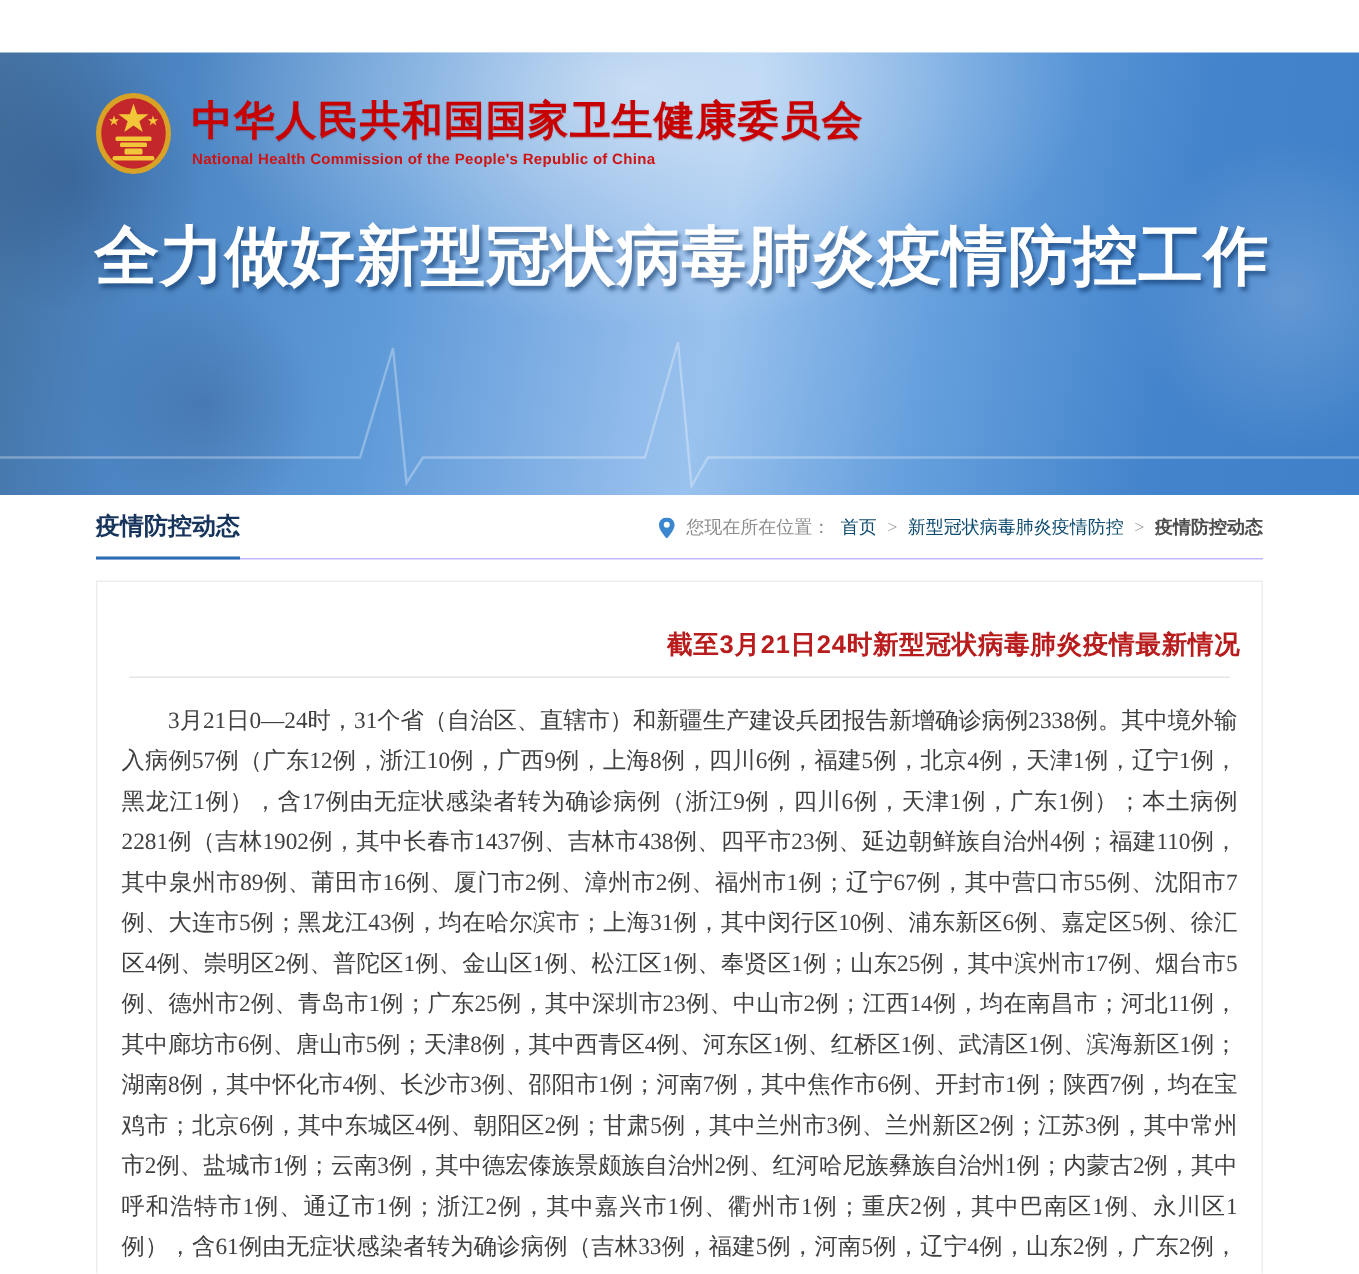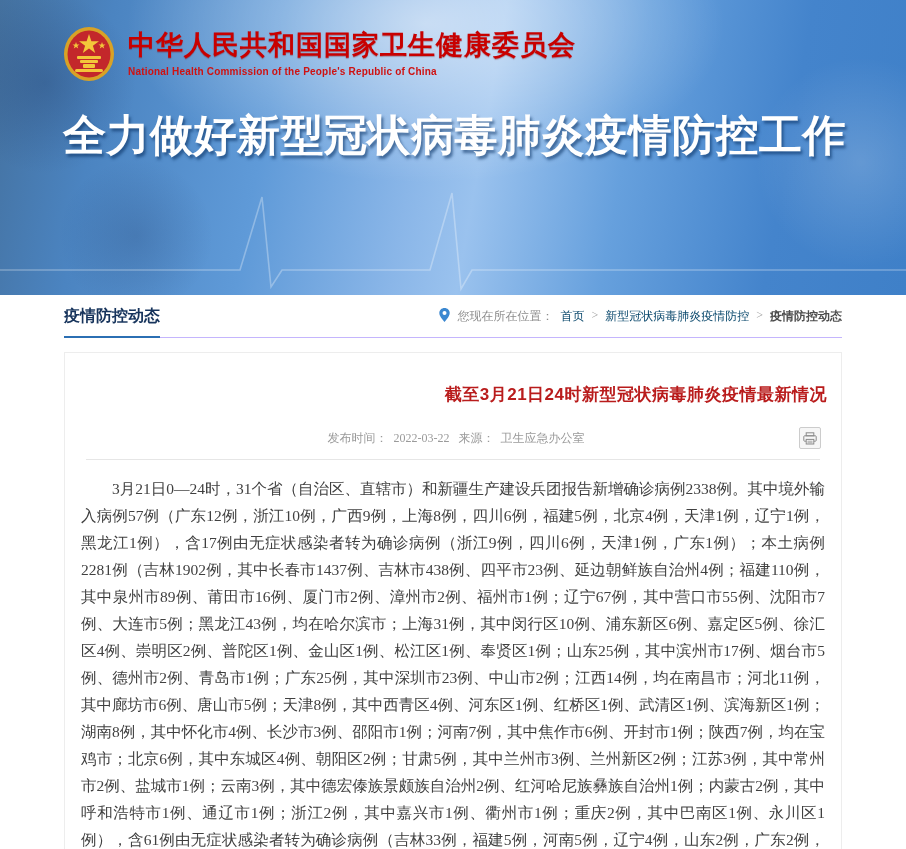--- a/index.html
+++ b/index.html
@@ -15,20 +15,21 @@
   .header {
     position: relative;
     height: 295px;
     overflow: hidden;
     background:
       radial-gradient(ellipse 55% 90% at 47% 8%, rgba(255,255,255,0.55), rgba(255,255,255,0) 60%),
       radial-gradient(circle 130px at 5% 28%, rgba(25,50,95,0.28), rgba(25,50,95,0) 70%),
       radial-gradient(circle 110px at 15% 80%, rgba(25,50,95,0.20), rgba(25,50,95,0) 70%),
       radial-gradient(circle 140px at 95% 55%, rgba(255,255,255,0.18), rgba(255,255,255,0) 75%),
       linear-gradient(100deg, #44719f 0%, #4b84c1 12%, #5f9ad8 30%, #8ab6e8 46%, #9ac2ee 53%, #66a0dd 68%, #4484cc 85%, #3f80c8 100%);
+    margin-top: 35px;
   }
   .logo-row {
     position: relative;
     display: flex;
     align-items: center;
     gap: 13px;
     padding: 26px 0 0 63px;
     z-index: 2;
   }
   .emblem { width: 52px; height: 56px; flex: 0 0 auto; }
@@ -80,21 +81,21 @@
     font-size: 16px;
     font-weight: bold;
     color: #17345c;
     padding-bottom: 9px;
     border-bottom: 2px solid #2b6fb3;
     margin-bottom: -1px;
     font-family: "Liberation Serif", "DejaVu Serif", serif;
   }
   .breadcrumb {
     display: flex;
-    align-items: flex-start;
+    align-items: center;
     gap: 7px;
     font-size: 12px;
     color: #8c8c8c;
     padding-bottom: 12px;
     font-family: "Liberation Serif", "DejaVu Serif", serif;
   }
   .pin-icon { width: 11px; height: 14px; }
   .crumb-link { color: #0c4a6e; text-decoration: none; cursor: pointer; }
   .crumb-sep { color: #9a9a9a; }
   .crumb-current { color: #4d4d4d; font-weight: bold; }
@@ -194,32 +195,19 @@
       <span class="crumb-sep">&gt;</span>
       <a class="crumb-link">新型冠状病毒肺炎疫情防控</a>
       <span class="crumb-sep">&gt;</span>
       <span class="crumb-current">疫情防控动态</span>
     </div>
   </div>
 
   <div class="article-box">
     <h1 class="article-title">截至3月21日24时新型冠状病毒肺炎疫情最新情况</h1>
 
-    <div class="article-meta">
-      <span class="meta-part">发布时间：</span><span>2022-03-22</span>
-      <span class="meta-part">来源：</span><span>卫生应急办公室</span>
-      <button class="print-btn" title="">
-        <svg width="14" height="13" viewBox="0 0 14 13" xmlns="http://www.w3.org/2000/svg">
-          <rect x="3.2" y="0.8" width="7.6" height="3" fill="none" stroke="#8a8a8a" stroke-width="1"></rect>
-          <rect x="0.8" y="3.8" width="12.4" height="5.4" rx="0.8" fill="none" stroke="#8a8a8a" stroke-width="1"></rect>
-          <rect x="3.2" y="7.4" width="7.6" height="4.6" fill="#ffffff" stroke="#8a8a8a" stroke-width="1"></rect>
-          <line x1="4.4" y1="9.2" x2="9.6" y2="9.2" stroke="#8a8a8a" stroke-width="0.8"></line>
-          <line x1="4.4" y1="10.8" x2="9.6" y2="10.8" stroke="#8a8a8a" stroke-width="0.8"></line>
-        </svg>
-      </button>
-    </div>
 
     <hr class="meta-divider">
 
     <p class="article-body">3月21日0—24时，31个省（自治区、直辖市）和新疆生产建设兵团报告新增确诊病例2338例。其中境外输入病例57例（广东12例，浙江10例，广西9例，上海8例，四川6例，福建5例，北京4例，天津1例，辽宁1例，黑龙江1例），含17例由无症状感染者转为确诊病例（浙江9例，四川6例，天津1例，广东1例）；本土病例2281例（吉林1902例，其中长春市1437例、吉林市438例、四平市23例、延边朝鲜族自治州4例；福建110例，其中泉州市89例、莆田市16例、厦门市2例、漳州市2例、福州市1例；辽宁67例，其中营口市55例、沈阳市7例、大连市5例；黑龙江43例，均在哈尔滨市；上海31例，其中闵行区10例、浦东新区6例、嘉定区5例、徐汇区4例、崇明区2例、普陀区1例、金山区1例、松江区1例、奉贤区1例；山东25例，其中滨州市17例、烟台市5例、德州市2例、青岛市1例；广东25例，其中深圳市23例、中山市2例；江西14例，均在南昌市；河北11例，其中廊坊市6例、唐山市5例；天津8例，其中西青区4例、河东区1例、红桥区1例、武清区1例、滨海新区1例；湖南8例，其中怀化市4例、长沙市3例、邵阳市1例；河南7例，其中焦作市6例、开封市1例；陕西7例，均在宝鸡市；北京6例，其中东城区4例、朝阳区2例；甘肃5例，其中兰州市3例、兰州新区2例；江苏3例，其中常州市2例、盐城市1例；云南3例，其中德宏傣族景颇族自治州2例、红河哈尼族彝族自治州1例；内蒙古2例，其中呼和浩特市1例、通辽市1例；浙江2例，其中嘉兴市1例、衢州市1例；重庆2例，其中巴南区1例、永川区1例），含61例由无症状感染者转为确诊病例（吉林33例，福建5例，河南5例，辽宁4例，山东2例，广东2例，云南2例，甘肃2例，内蒙古1例，黑龙江1例，上海1例，江苏1例，浙江1例，江西1例）。无新增死亡病例。无新增疑似病例。</p>
   </div>
 
 </div>
 
 </body></html>

